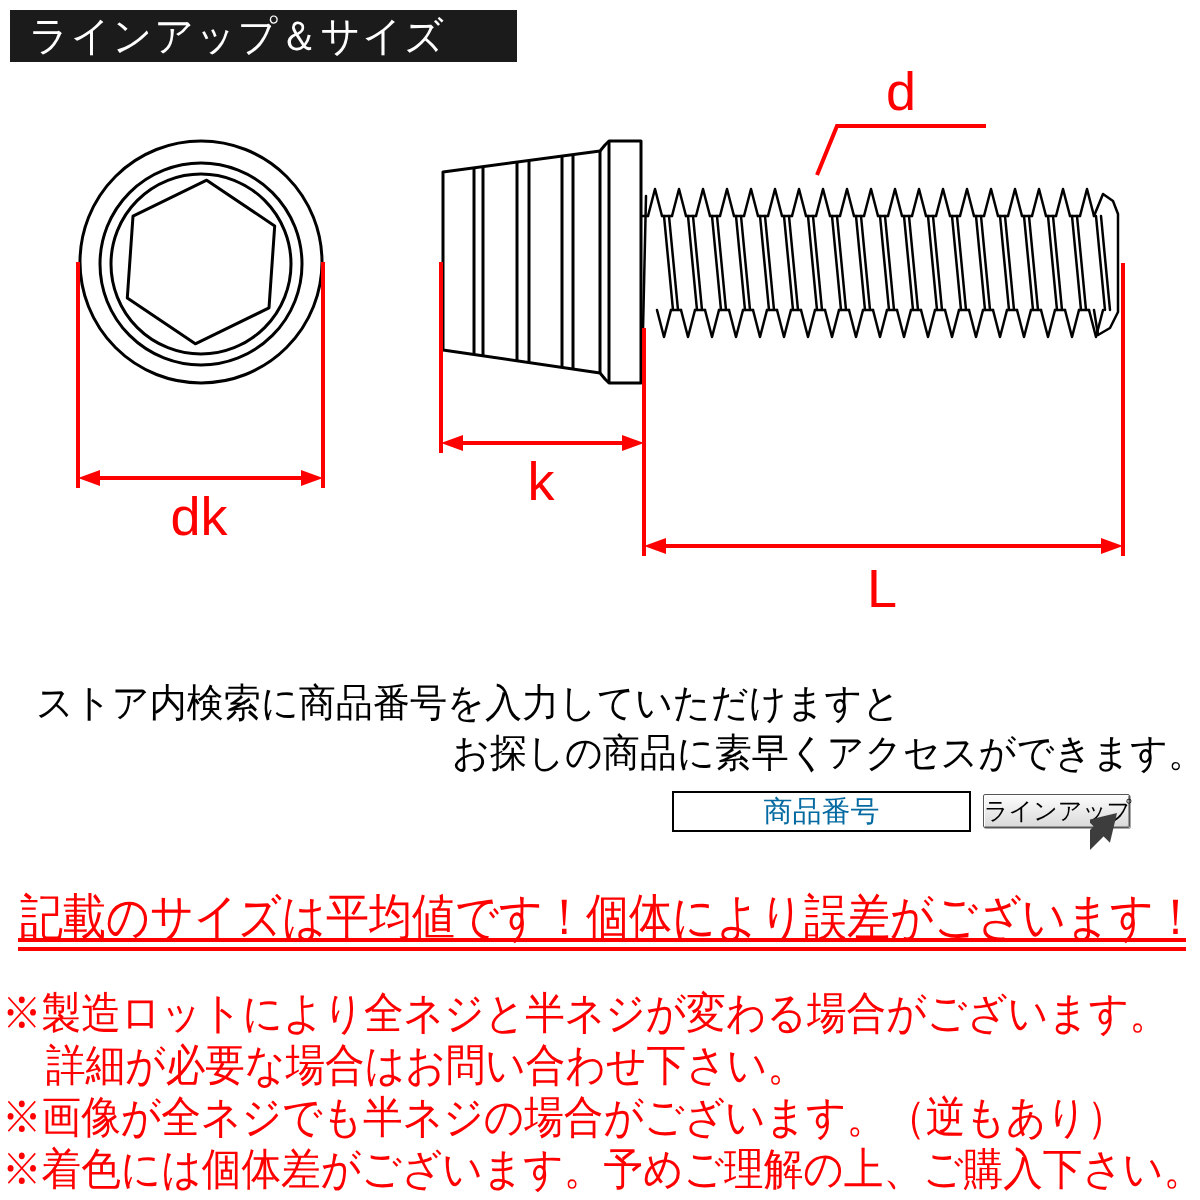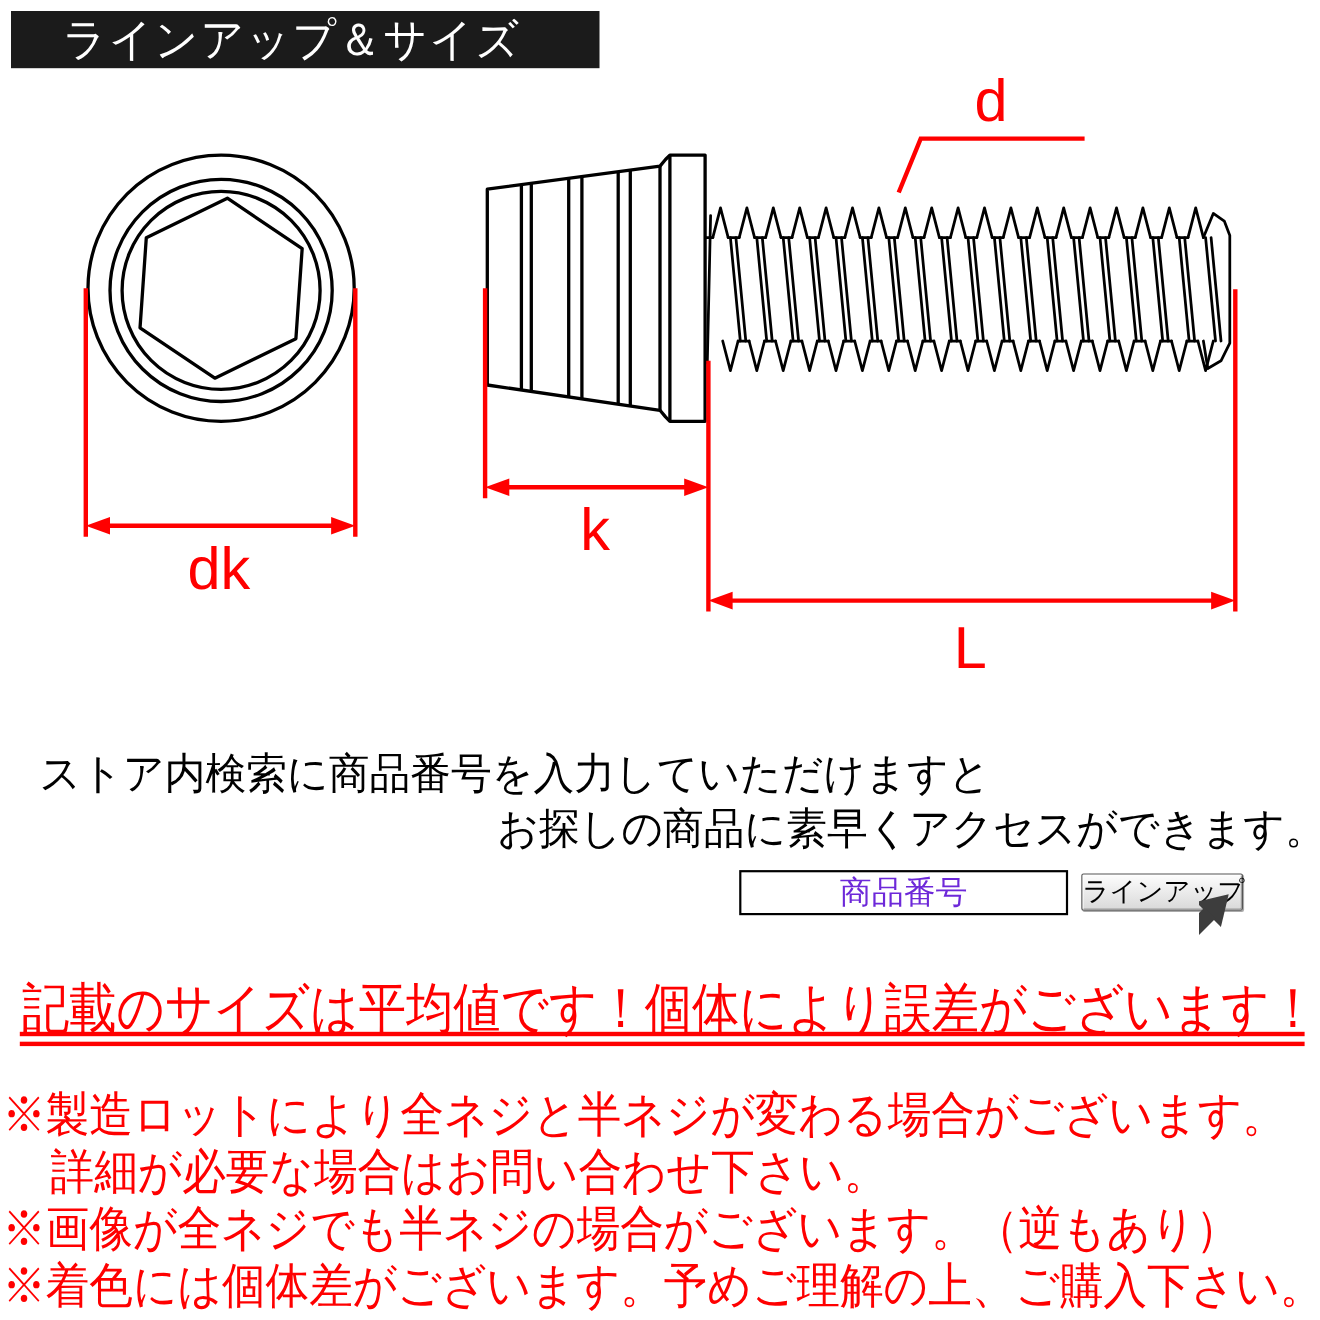--- a/index.html
+++ b/index.html
@@ -3,21 +3,21 @@
 <meta charset="utf-8">
 <style>
   html,body{margin:0;padding:0;background:#ffffff;}
   .stage{
     position:relative;width:1200px;height:1200px;background:#ffffff;overflow:hidden;
     font-family:"Liberation Sans",sans-serif;
   }
   
   .banner{
     position:absolute;left:10px;top:10px;width:507px;height:52px;
-    background:#1b1b1b;display:flex;align-items:center;padding-left:28px;
+    background:#1b1b1b;display:flex;align-items:center;
   }
   .banner span{
     color:#ffffff;font-size:41px;letter-spacing:2px;padding-left:20px;white-space:nowrap;
     transform:scaleX(.95);transform-origin:left center;
   }
   
   svg.diagram{position:absolute;left:0;top:0;}
   .blk{stroke:#000000;fill:none;stroke-width:3;stroke-linejoin:round;}
   .thread{stroke:#000000;fill:none;stroke-width:2.5;stroke-linejoin:round;stroke-linecap:round;}
   .red{stroke:#ff0000;fill:none;stroke-width:4;stroke-linecap:butt;}
@@ -25,21 +25,21 @@
   .dim-label{fill:#ff0000;font-family:"Liberation Sans",sans-serif;font-size:54px;text-anchor:middle;}
   
   .info-line{
     position:absolute;color:#000000;font-size:39px;white-space:nowrap;
     transform:scaleX(.95);transform-origin:left top;
   }
   
   .num-input{
     position:absolute;left:672px;top:791px;width:299px;height:41px;box-sizing:border-box;
     border:2px solid #000000;background:#ffffff;text-align:center;font-size:29px;
-    font-family:"Liberation Sans",sans-serif;color:#6d28d9;padding:0;border-radius:0;
+    font-family:"Liberation Sans",sans-serif;color:#0369a1;padding:0;border-radius:0;
   }
   .search-btn{
     position:absolute;left:983px;top:794px;width:147px;height:34px;box-sizing:border-box;
     background:linear-gradient(#fdfdfd,#d9d9d9);
     border:1px solid #555555;border-radius:2px;
     box-shadow:inset 1px 1px 0 #ffffff, inset -1px -1px 0 #9a9a9a, 1px 1px 0 #aaaaaa;
     font-size:24px;font-family:"Liberation Sans",sans-serif;color:#000;
     padding:0;line-height:30px;white-space:nowrap;
   }
   .cursor-svg{position:absolute;left:1090px;top:800px;}

